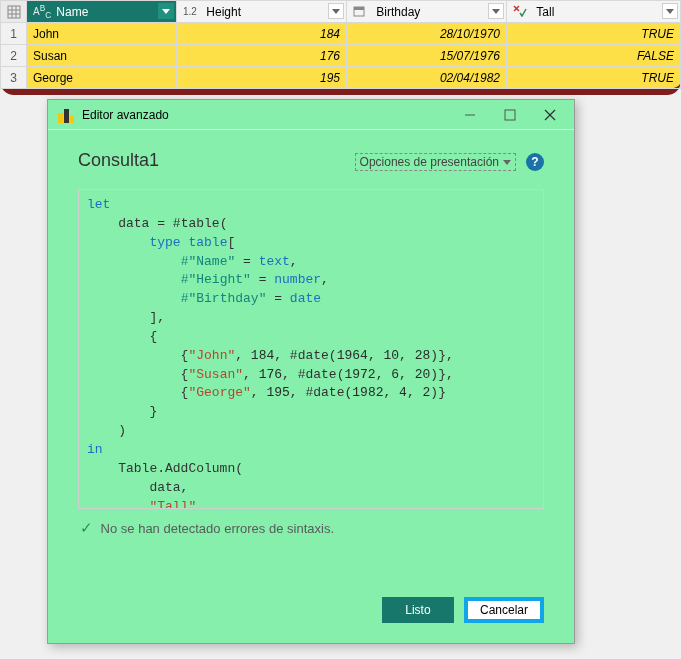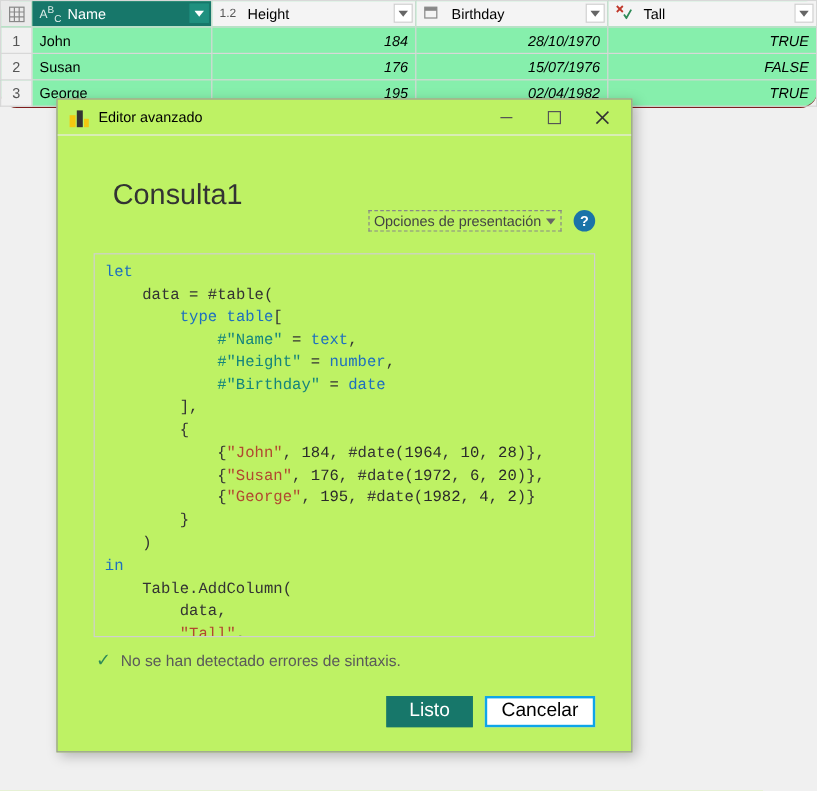--- a/index.html
+++ b/index.html
@@ -8,21 +8,21 @@
     font-family: "Segoe UI", Tahoma, sans-serif;
     font-size: 12px;
     background: #f0f0f0;
     width: 681px;
     height: 659px;
     overflow: hidden;
     position: relative;
   }
 
   
-  .table-wrap { background: #86efac; border-bottom: 1px solid #7f1d1d; border-radius: 14px; }
+  .table-wrap { background: #fde047; border-bottom: 6px solid #7f1d1d; border-radius: 14px; }
   table.data { border-collapse: collapse; width: 100%; }
   table.data th, table.data td {
     border: 1px solid #d8d8d8;
     height: 22px;
     padding: 0 6px;
     white-space: nowrap;
   }
   table.data th {
     background: #f4f4f4;
     text-align: left;
@@ -72,24 +72,24 @@
     padding: 0;
   }
   table.data td.num { text-align: right; font-style: italic; }
   table.data td.date { text-align: right; font-style: italic; }
   table.data td.bool { text-align: right; font-style: italic; }
 
   
   .dialog {
     position: absolute;
     left: 47px;
-    top: 82px;
-    width: 480px;
+    top: 99px;
+    width: 528px;
     height: 545px;
-    background: #bef264;
+    background: #86efac;
     border: 1px solid #9a9a9a;
     box-shadow: 3px 3px 10px rgba(0,0,0,0.25);
     display: flex;
     flex-direction: column;
   }
   .titlebar {
     display: flex;
     align-items: center;
     height: 30px;
     padding: 0 4px 0 10px;
@@ -122,24 +122,24 @@
     flex: 1;
     min-height: 0;
   }
   .dlg-header {
     display: flex;
     align-items: flex-end;
     justify-content: space-between;
     margin-bottom: 18px;
   }
   .dlg-header h1 {
-    font-size: 24px;
+    font-size: 18px;
     font-weight: 300;
     color: #333;
-    margin: 16px;
+    margin: 0;
   }
   .dlg-header .right {
     display: flex;
     align-items: center;
     gap: 10px;
   }
   .opts-dd {
     font-size: 12px;
     color: #444;
     border: 1px dashed #888;
@@ -188,23 +188,23 @@
 
   .dlg-footer {
     display: flex;
     justify-content: flex-end;
     gap: 10px;
     padding: 18px 30px 20px 0;
   }
   .btn {
     min-width: 72px;
     height: 26px;
-    border: 2px solid #0ea5e9;
+    border: 4px solid #0ea5e9;
     background: #fff;
-    font-size: 16px;
+    font-size: 12px;
     display: inline-flex;
     align-items: center;
     justify-content: center;
     padding: 0 12px;
   }
   .btn.primary {
     background: #17776a;
     border-color: #17776a;
     color: #fff;
   }

